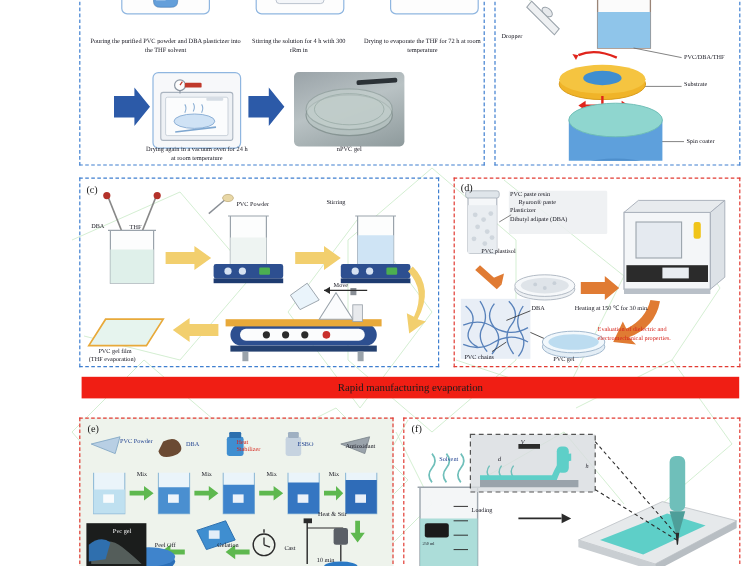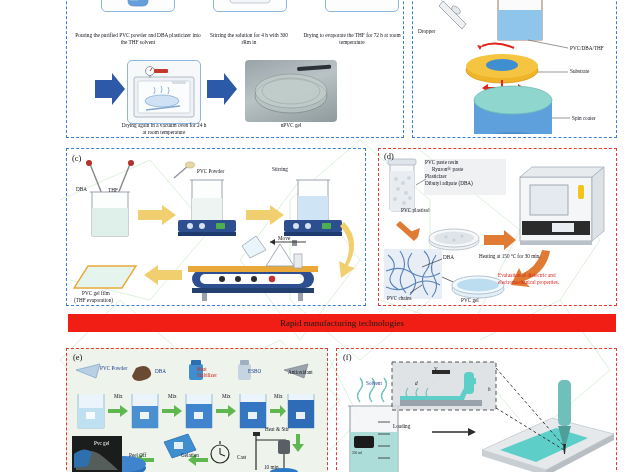--- a/index.html
+++ b/index.html
@@ -361,21 +361,21 @@
   </div>
 
   <span class="lbl" style="left:401px;top:207px;">PVC plastisol</span>
   <span class="lbl" style="left:479px;top:252px;">Heating at 150 ℃ for 30 min.</span>
   <span class="lbl" style="left:443px;top:254px;">DBA</span>
   <span class="lbl" style="left:387px;top:295px;">PVC chains</span>
   <span class="lbl" style="left:461px;top:297px;">PVC gel</span>
   <div class="lbl lbl-red" style="left:498px;top:272px;width:72px;white-space:normal;line-height:1.3;">Evaluation of dielectric and electromechanical properties.</div>
 
   <div class="banner">
-    <span>Rapid manufacturing technologies</span>
+    <span>Rapid manufacturing evaporation</span>
   </div>
 
   <div class="panel dash-red" id="panelE" style="background:#eef3ec;"></div>
   <span class="plabel" style="left:73px;top:352px;">(e)</span>
 
   <svg style="position:absolute;left:70px;top:358px;z-index:4;" width="254" height="118" viewBox="0 0 254 118">
 
     <g>
       <path d="M6,12 L30,6 L26,20 Z" fill="#b8cfe4" stroke="#7ea4c4" stroke-width=".7"></path>
       <path d="M66,10 q10,-5 14,2 q4,7 -6,10 q-10,3 -12,-4 z" fill="#6b4a33"></path>

